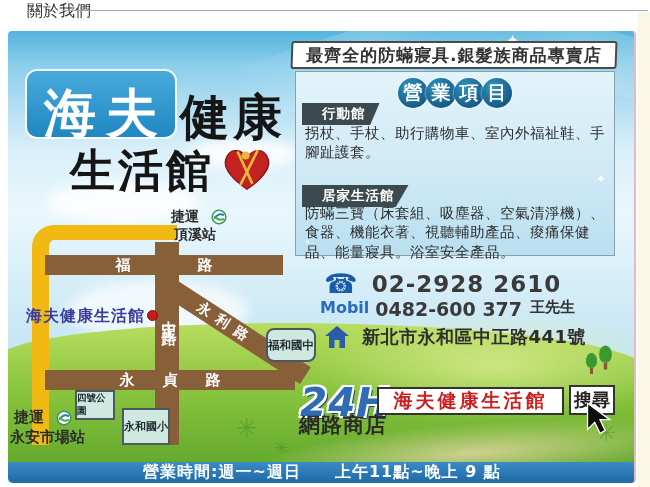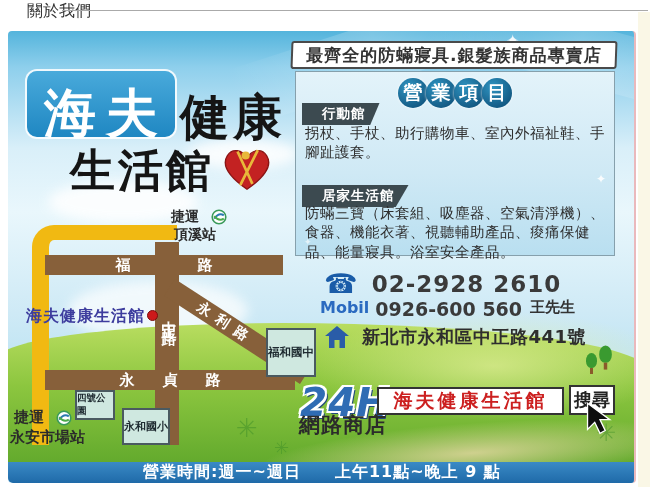--- a/index.html
+++ b/index.html
@@ -103,21 +103,21 @@
                    display:flex; align-items:center; justify-content:center; letter-spacing:28px; padding-left:28px; }
   .road-zz-label { position:absolute; left:151px; top:278px; writing-mode:vertical-rl; text-orientation:upright;
                    color:#fff; font-size:15px; font-weight:bold; letter-spacing:5px; }
   .store-label { position:absolute; left:18px; top:275px; font-size:16px; font-weight:bold; color:#3d3d9e; letter-spacing:1px; }
   .store-dot { position:absolute; left:139px; top:279px; width:11px; height:11px; border-radius:50%;
                background:#cc1a1a; border:1px solid #7a0e0e; }
   .map-box { position:absolute; background:#cfe8e0; border:2px solid #4a5a60; color:#1e2a30;
              display:flex; align-items:center; justify-content:center; font-weight:bold; }
   .box-park { left:67px; top:359px; width:40px; height:30px; font-size:9.5px; }
   .box-school1 { left:114px; top:377px; width:48px; height:37px; font-size:11px; }
-  .box-school2 { left:258px; top:297px; width:50px; height:49px; font-size:11.5px; }
+  .box-school2 { left:258px; top:297px; width:50px; height:34px; font-size:11.5px;border-radius:8px; }
   .mrt { position:absolute; color:#2b2b2b; font-weight:bold; font-size:14px; display:flex; align-items:center; gap:12px; }
   .mrt-top1 { left:163px; top:177px; } .mrt-top2 { left:166px; top:195px; }
   .mrt-bot1 { left:6px; top:377px; font-size:15px; } .mrt-bot2 { left:2px; top:397px; font-size:15px; }
   .mrt-icon { width:16px; height:16px; }
 
   .tree { position:absolute; }
   .tree .crown { width:11px; height:15px; border-radius:50% 50% 45% 45%; background:#3a9a30; }
   .tree .trunk { width:3px; height:6px; background:#8a5a2a; margin:0 auto; }
   .tree.tr1 { left:578px; top:322px; } .tree.tr2 { left:592px; top:316px; transform:scale(1.15); }
 
@@ -178,21 +178,21 @@
     <span class="sparkle" style="left:300px;top:100px;font-size:12px;"></span>
     <span class="sparkle" style="left:8px;top:165px;font-size:9px;opacity:.6;"></span>
   </div>
 
   <div class="phone-row">
     <span class="phone-glyph">☎</span>
     <span class="phone-number">02-2928 2610</span>
   </div>
   <div class="mobil-row">
     <span class="mobil-label">Mobil</span>
-    <span class="mobil-number">0926-600 560</span>
+    <span class="mobil-number">0482-600 377</span>
     <span class="contact-person">王先生</span>
   </div>
   <div class="addr-row">
     <svg class="house-icon" viewBox="0 0 26 24">
       <path d="M13 1 L25 11 L21 11 L21 23 L15.5 23 L15.5 15 L10.5 15 L10.5 23 L5 23 L5 11 L1 11 Z" fill="#2a5ca8"></path>
     </svg>
     <span class="addr-text">新北市永和區中正路441號</span>
   </div>
 
   <span class="shop24">24H</span>

